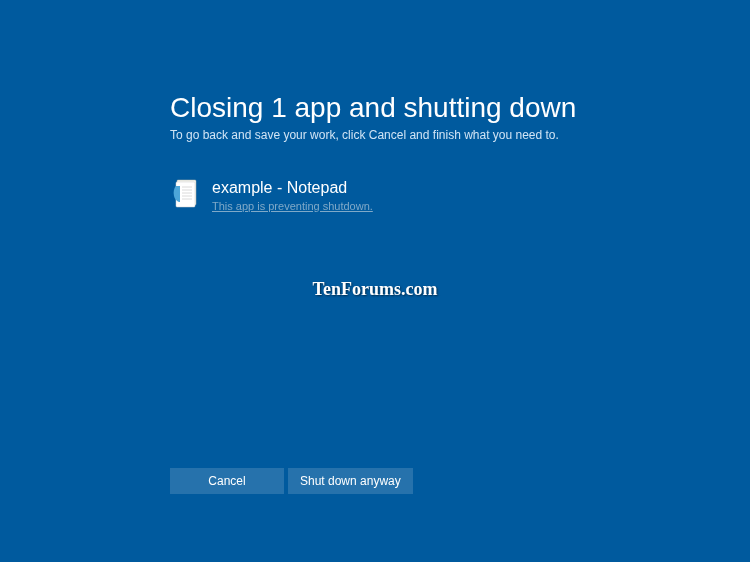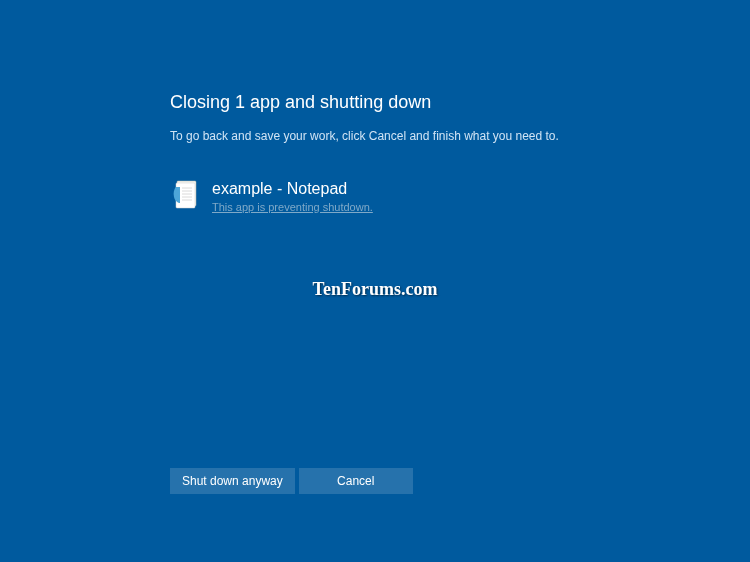--- a/index.html
+++ b/index.html
@@ -14,24 +14,24 @@
       font-family: 'Segoe UI', Tahoma, sans-serif;
       color: #ffffff;
       position: relative;
       overflow: hidden;
     }
     .content {
       padding-top: 92px;
       padding-left: 170px;
     }
     .title {
-      font-size: 18px;
+      font-size: 28px;
       font-weight: 300;
       color: #ffffff;
-      margin-bottom: 16px;
+      margin-bottom: 4px;
     }
     .subtitle {
       font-size: 12px;
       color: #d0e4f5;
       font-weight: 400;
     }
     .app-list {
       margin-top: 36px;
     }
     .app-item {
@@ -117,15 +117,15 @@
         <div class="app-name">example - Notepad</div>
         <div class="app-status">This app is preventing shutdown.</div>
       </div>
     </div>
   </div>
 </div>
 
 <div class="watermark">TenForums.com</div>
 
 <div class="button-row">
+  <button class="btn">Cancel</button>
   <button class="btn">Shut down anyway</button>
-  <button class="btn">Cancel</button>
 </div>
 
 </body></html>

